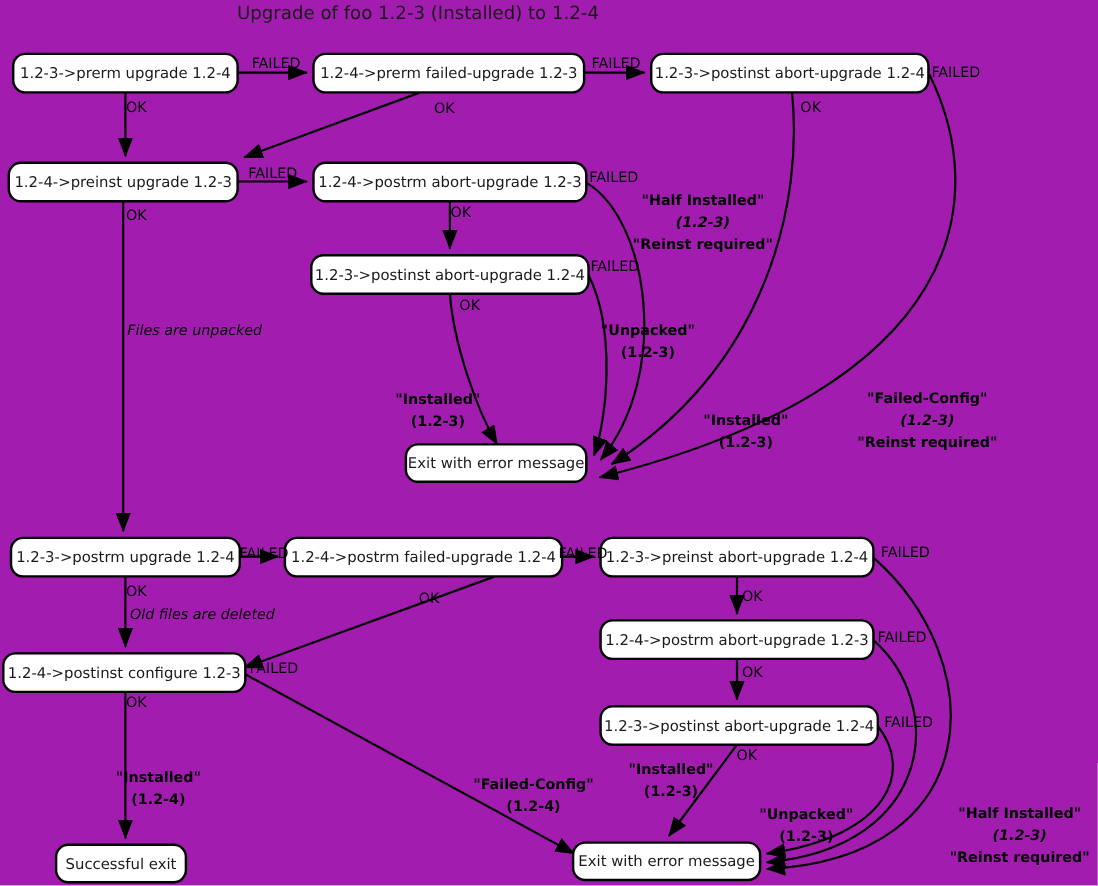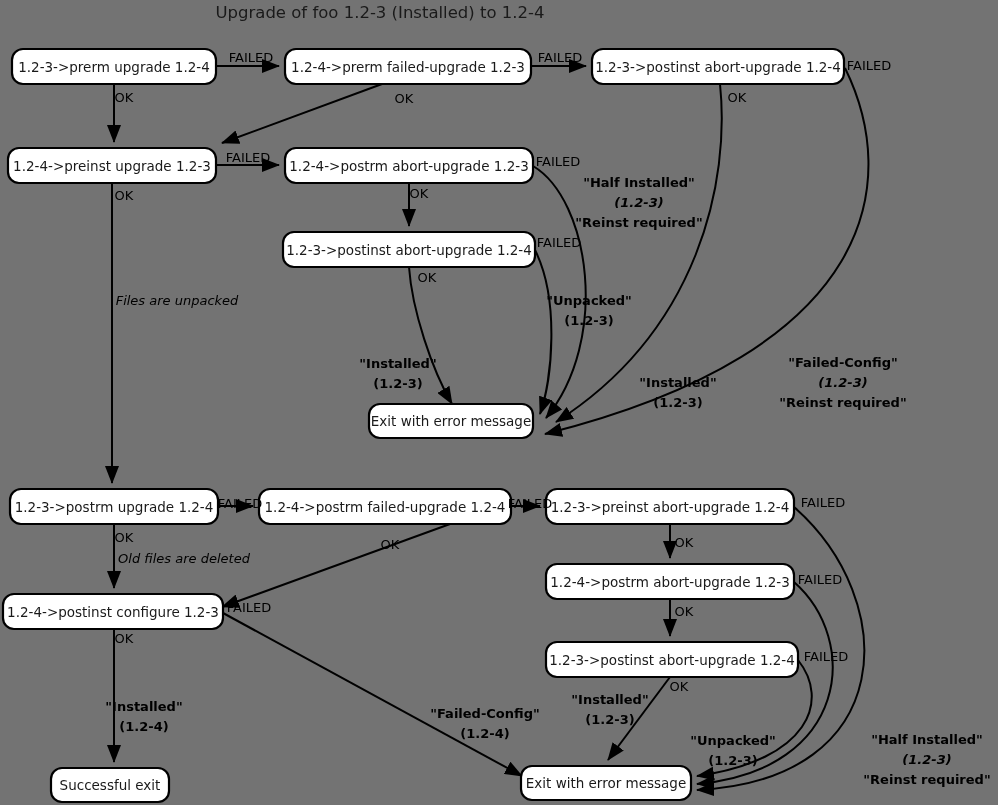--- a/index.html
+++ b/index.html
@@ -4,21 +4,21 @@
 <style>
   html, body {
     margin: 0;
     padding: 0;
     background: #ffffff;
   }
   #page {
     position: relative;
     width: 998px;
     height: 805px;
-    background: #737373;
+    background: #a21caf;
     font-family: "DejaVu Sans", sans-serif;
     overflow: hidden;
   }
   svg#diagram {
     position: absolute;
     left: 0;
     top: 0;
     width: 998px;
     height: 805px;
   }

